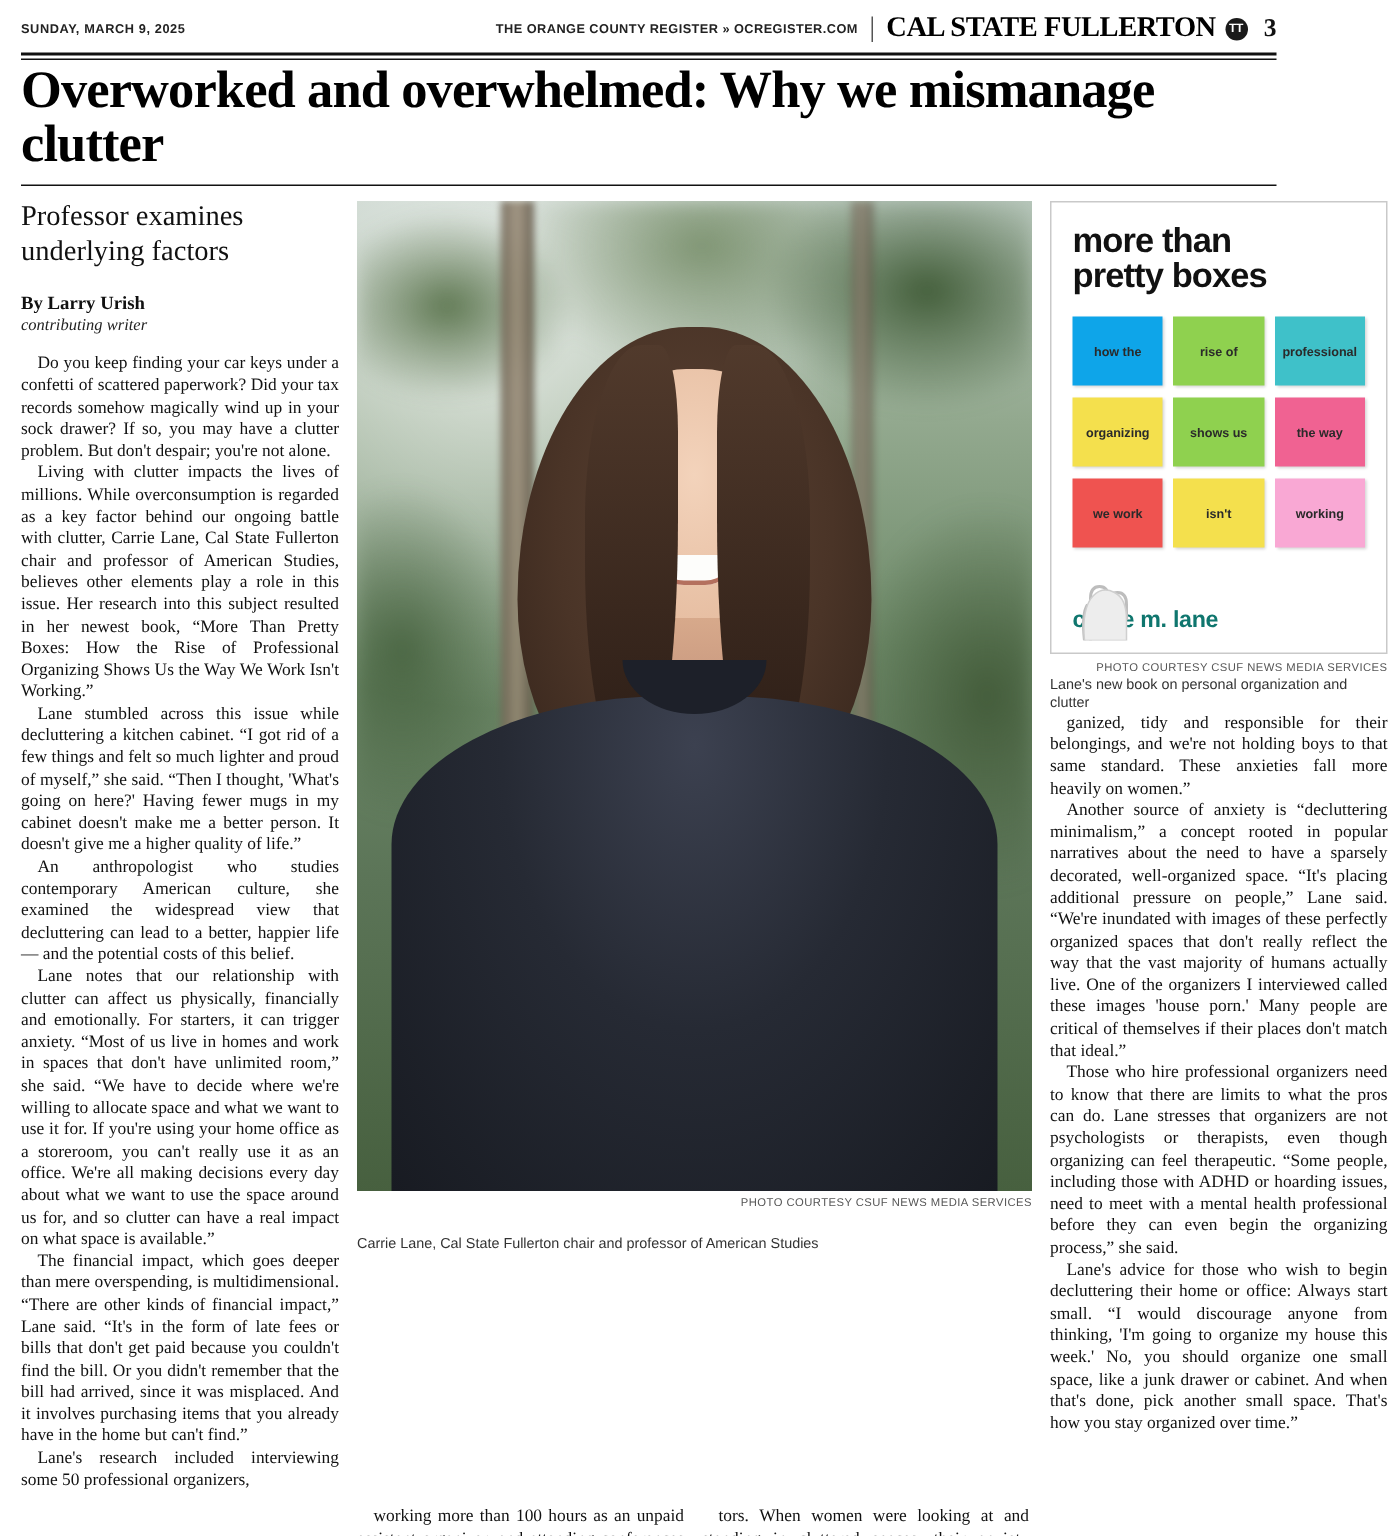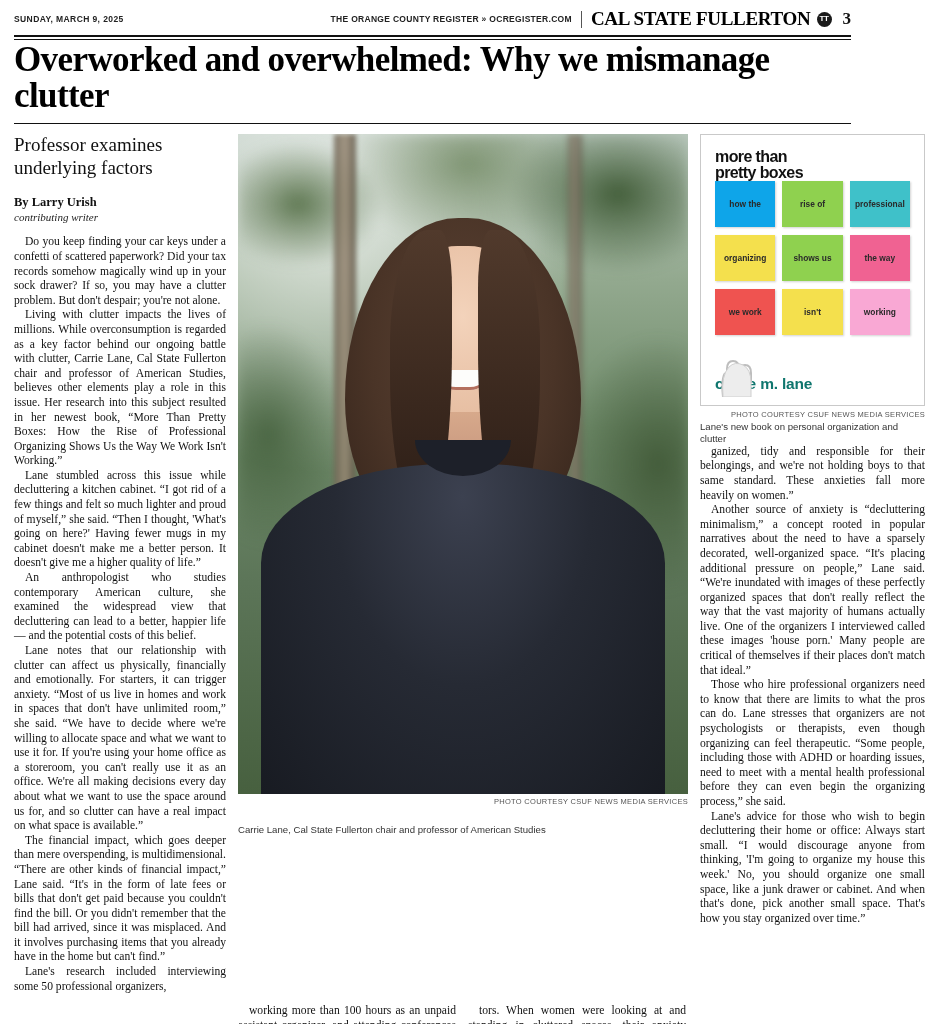--- a/index.html
+++ b/index.html
@@ -265,24 +265,25 @@
   .bookbox {
     width: 225px;
     border: 1px solid #c9c9c9;
     background: #fff;
     padding: 14px 14px 12px 14px;
     position: relative;
   }
   .book-title {
     font-family: "Liberation Sans", sans-serif;
     font-weight: bold;
-    font-size: 16px;
+    font-size: 23px;
     line-height: 1.0;
     letter-spacing: -0.6px;
     color: #111;
+    margin-bottom: 16px;
   }
   .notes {
     display: grid;
     grid-template-columns: repeat(3, 1fr);
     gap: 8px 7px;
   }
   .note {
     height: 46px;
     display: flex;
     align-items: center;

